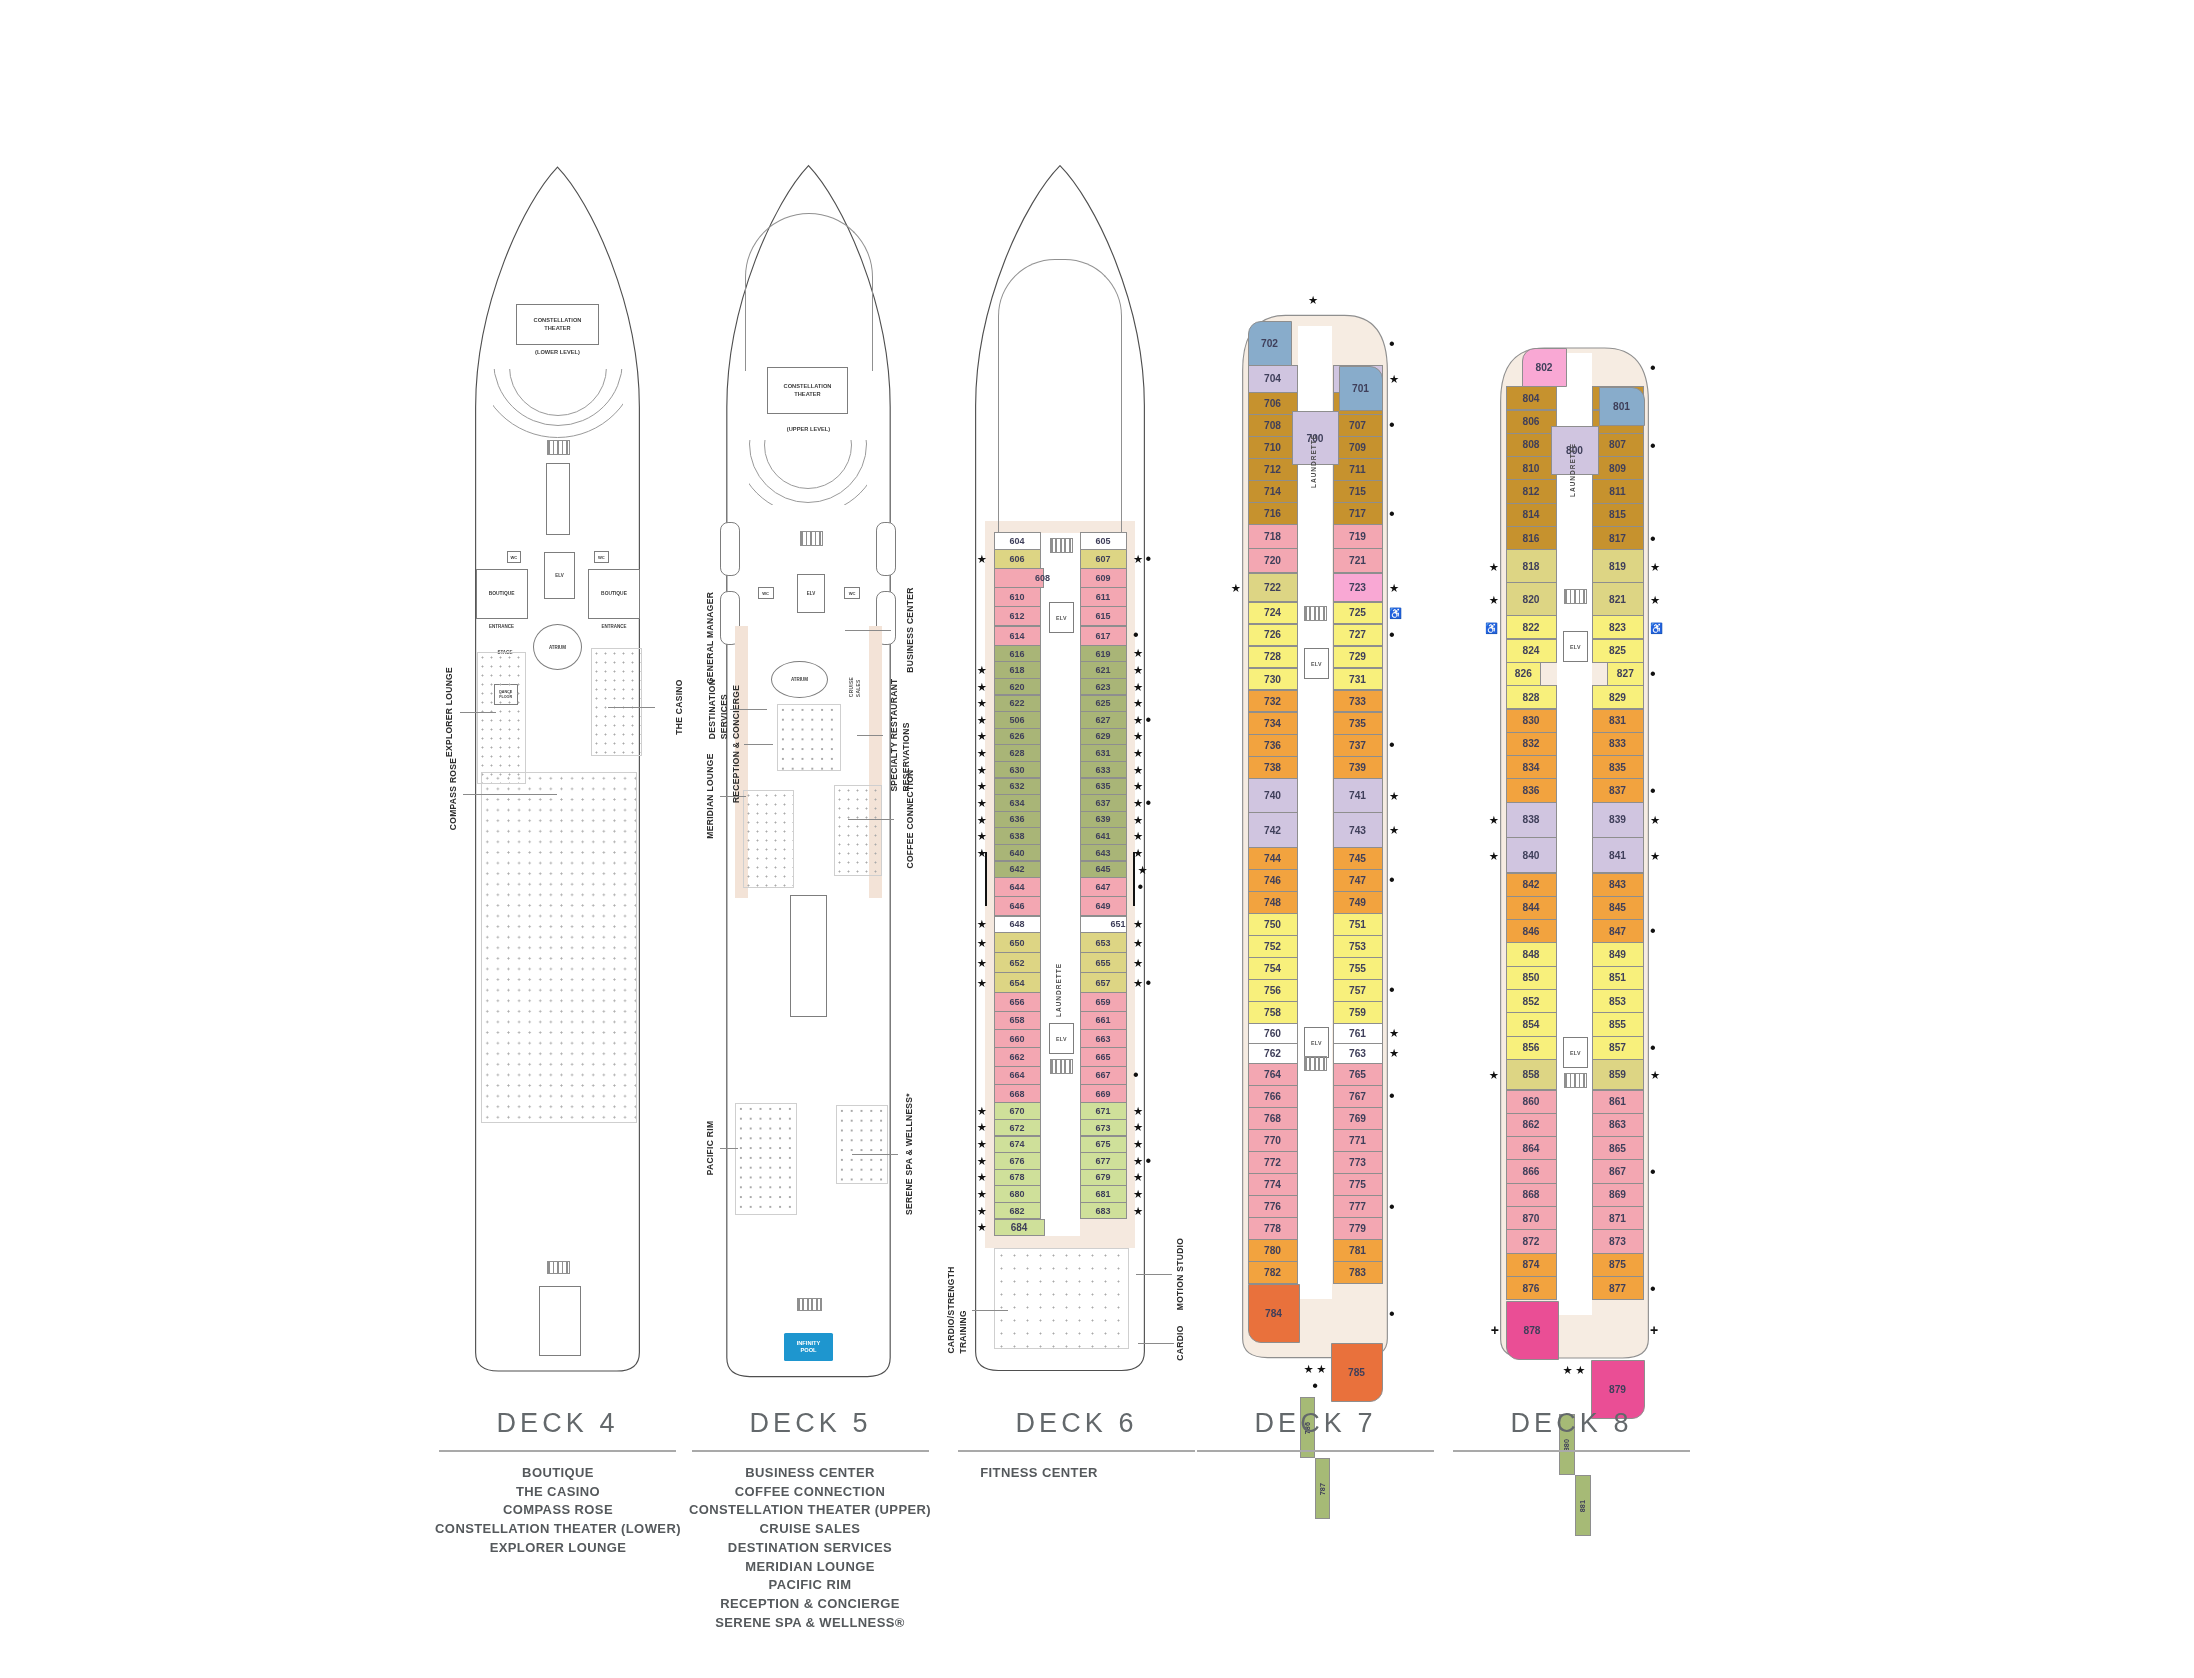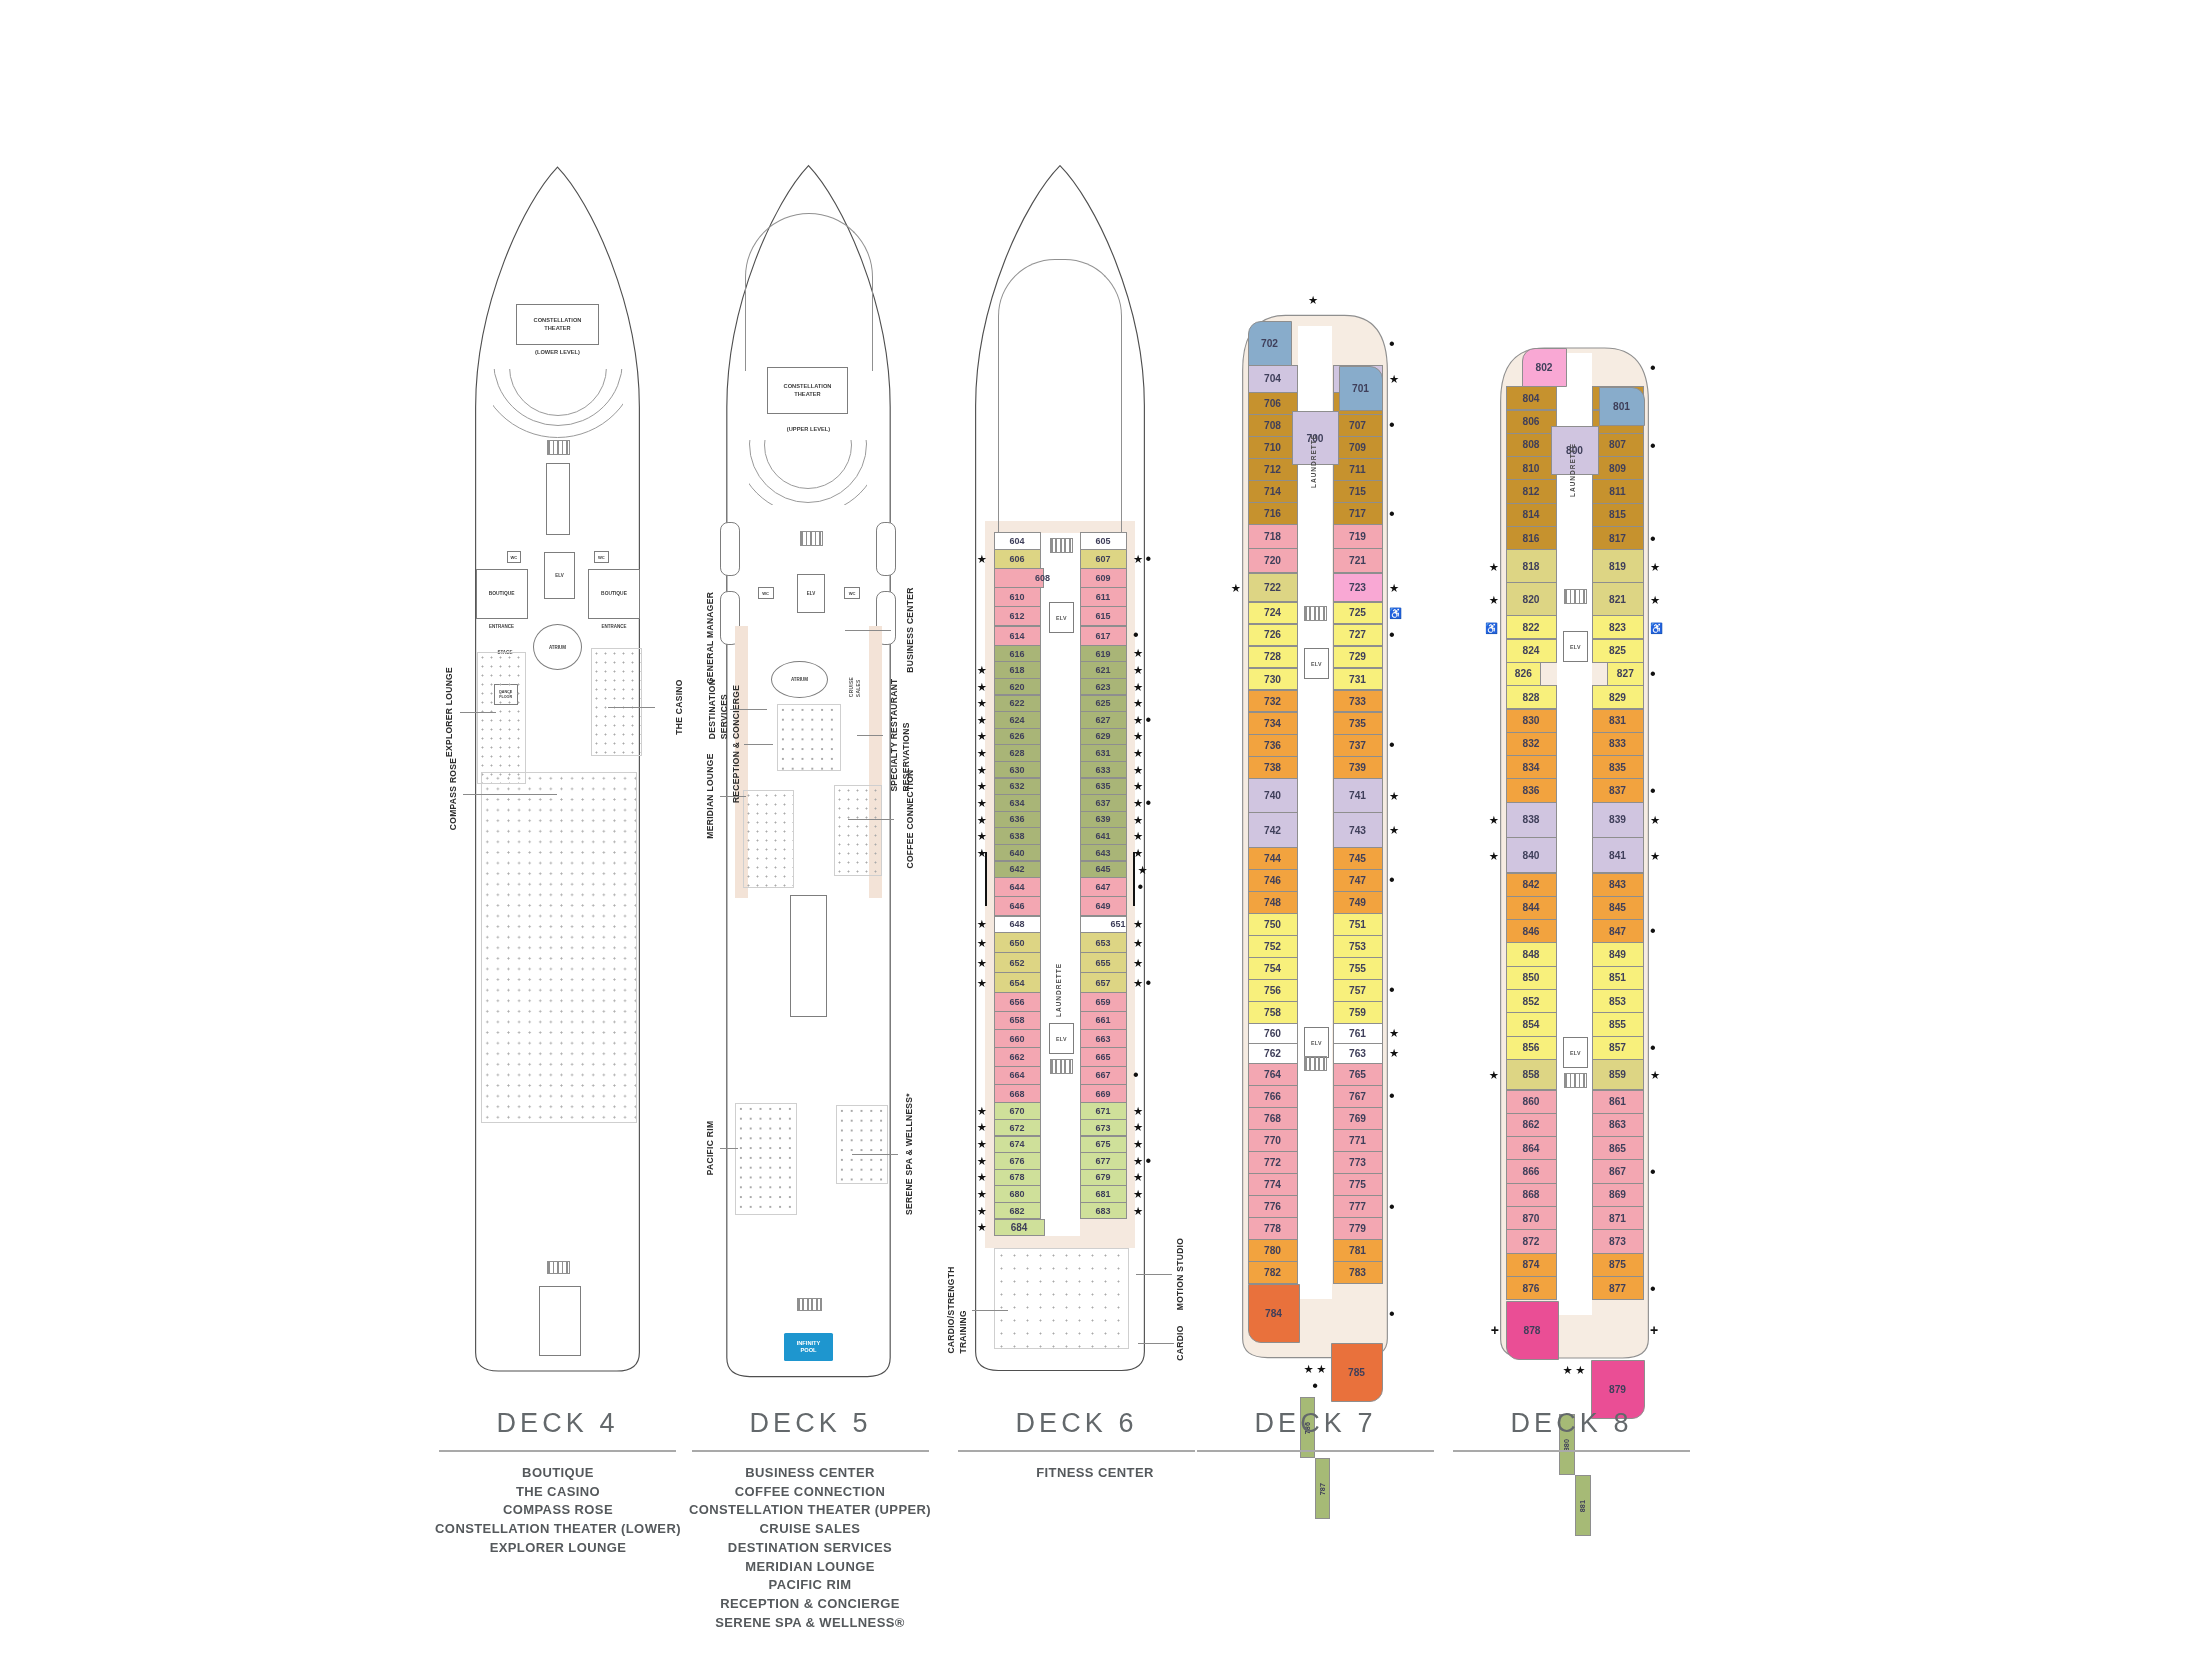--- a/index.html
+++ b/index.html
@@ -261,21 +261,21 @@
           <div class="cell" style="width: 47px; background: rgb(169, 181, 119); font-size: 9px;">620</div>
           <div style="flex: 1 1 0%;"></div>
           <div class="cell" style="width: 47px; background: rgb(169, 181, 119); font-size: 9px;">623</div>
         </div>
         <div class="crow" style="flex: 1 1 0px;">
           <div class="cell" style="width: 47px; background: rgb(169, 181, 119); font-size: 9px;">622</div>
           <div style="flex: 1 1 0%;"></div>
           <div class="cell" style="width: 47px; background: rgb(169, 181, 119); font-size: 9px;">625</div>
         </div>
         <div class="crow" style="flex: 1 1 0px;">
-          <div class="cell" style="width: 47px; background: rgb(169, 181, 119); font-size: 9px;">624</div>
+          <div class="cell" style="width: 47px; background: rgb(169, 181, 119); font-size: 9px;">506</div>
           <div style="flex: 1 1 0%;"></div>
           <div class="cell" style="width: 47px; background: rgb(169, 181, 119); font-size: 9px;">627</div>
         </div>
         <div class="crow" style="flex: 1 1 0px;">
           <div class="cell" style="width: 47px; background: rgb(169, 181, 119); font-size: 9px;">626</div>
           <div style="flex: 1 1 0%;"></div>
           <div class="cell" style="width: 47px; background: rgb(169, 181, 119); font-size: 9px;">629</div>
         </div>
         <div class="crow" style="flex: 1 1 0px;">
           <div class="cell" style="width: 47px; background: rgb(169, 181, 119); font-size: 9px;">628</div>
@@ -609,21 +609,21 @@
       <div class="vlab">MOTION STUDIO</div>
     </div>
     <div class="callout" style="left: 1180px; top: 1343px;">
       <div class="vlab">CARDIO</div>
     </div>
     <div class="leader" style="left: 972px; top: 1310px; width: 36px;"></div>
     <div class="leader" style="left: 1136px; top: 1274px; width: 36px;"></div>
     <div class="leader" style="left: 1138px; top: 1343px; width: 36px;"></div>
     <div class="deck-title" style="left: 906px; top: 1408px; width: 341px;">DECK 6</div>
     <div class="deck-line" style="left: 958px; top: 1450px; width: 237px;"></div>
-    <div class="amenity" style="left: 908px; top: 1464px; width: 374px;">
+    <div class="amenity" style="left: 852px; top: 1464px; width: 374px;">
       <div>FITNESS CENTER</div>
     </div>
     <div class="deck" style="left: 1241px; top: 313px; width: 148px; height: 1047px;">
       <svg class="hullsvg" width="148" height="1047" viewBox="0 0 182 1288">
         <path d="M 2 1262 L 2 70.84 Q 2 3 54.6 3 L 127.39999999999999 3 Q 180 3 180 70.84 L 180 1262 Q 180 1285 149.23999999999998 1285 L 32.76 1285 Q 2 1285 2 1262 Z" fill="#f6ece2" stroke="#8f8f8f" stroke-width="1.4"></path>
       </svg>
       <div class="abs" style="left: 57px; top: 13px; width: 34px; height: 973px; background: rgb(255, 255, 255);"></div>
       <div class="abs" style="left: 6.5px; top: 53px; width: 135px; height: 918px; display: flex; flex-direction: column;">
         <div class="crow" style="flex: 1.2 1 0px;">
           <div class="cell" style="width: 50px; background: rgb(208, 197, 224); font-size: 10.2px;">704</div>

